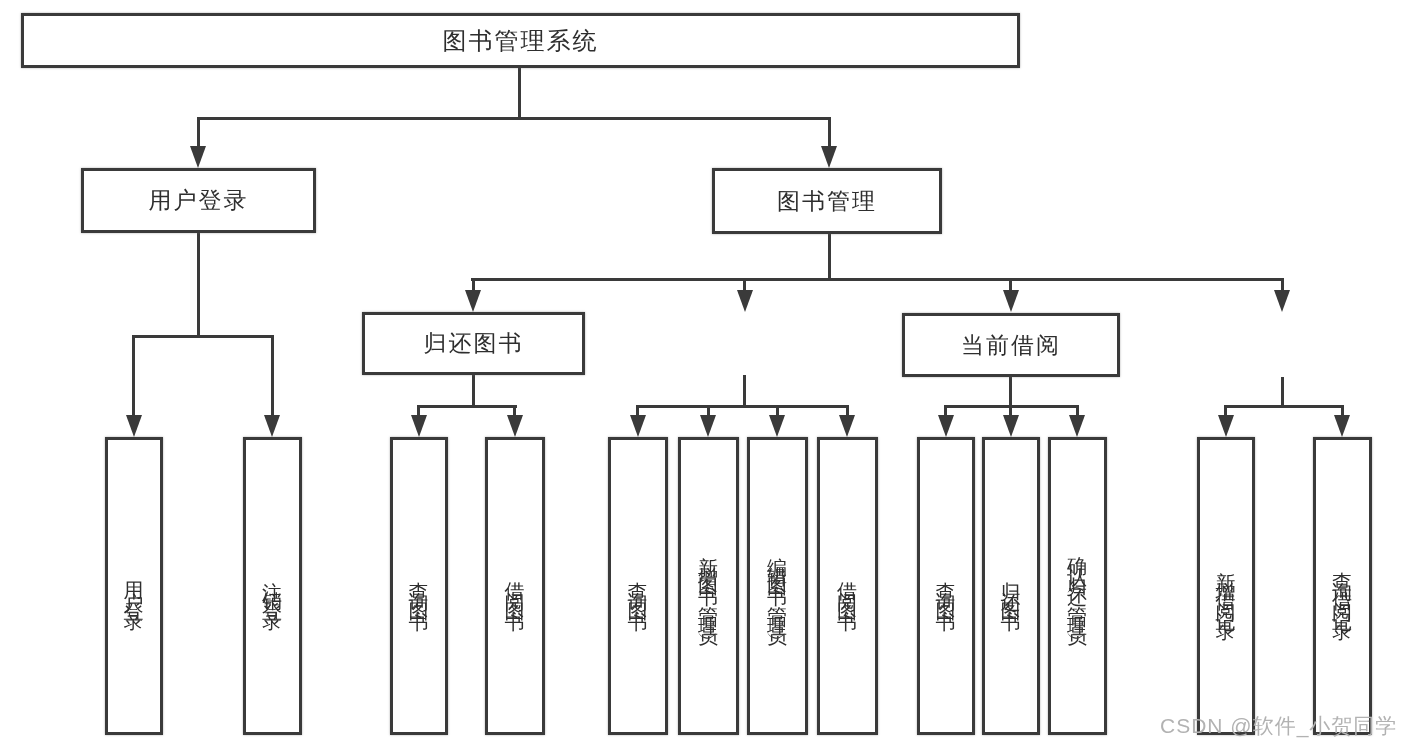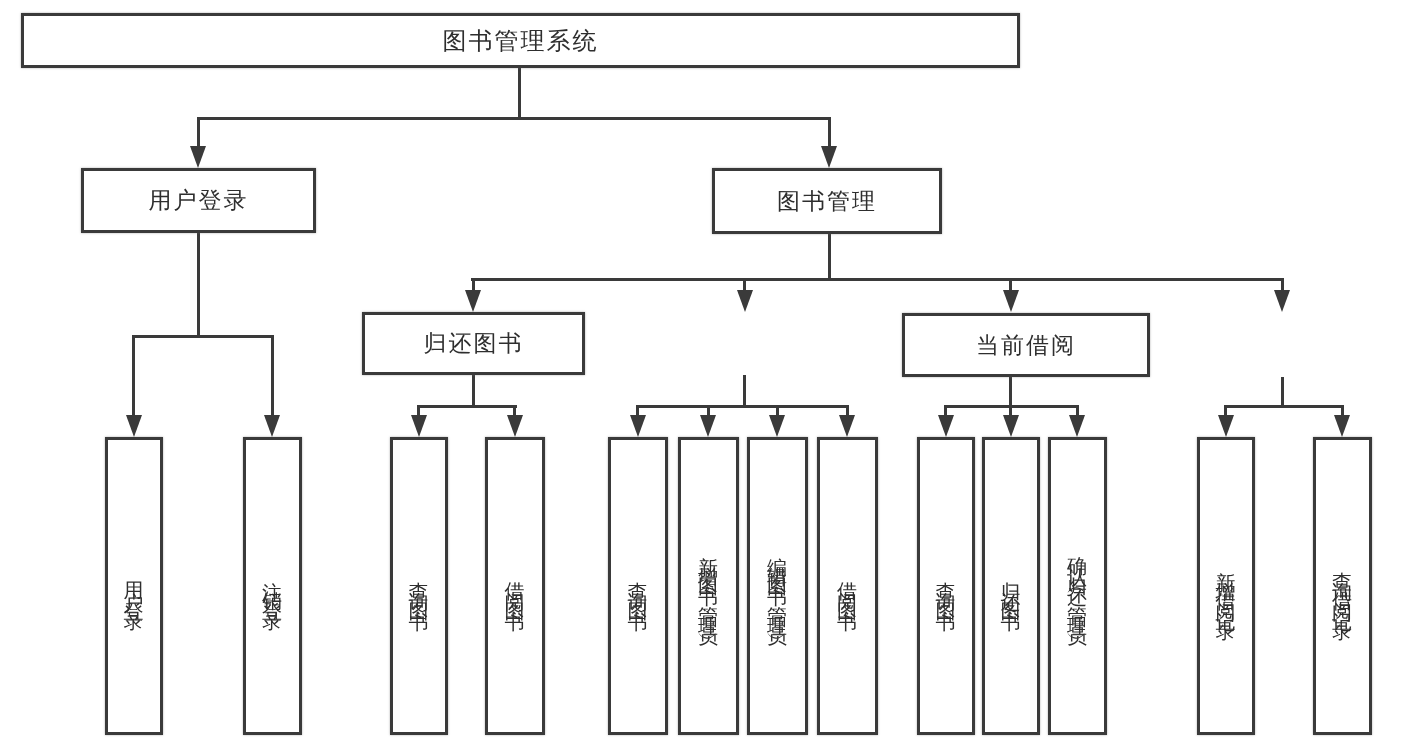--- a/index.html
+++ b/index.html
@@ -118,21 +118,21 @@
   <div class="vl" style="left:743px;top:278px;height:14px"></div>
   <div class="arrow" style="left:737px;top:290px"></div>
   <div class="vl" style="left:1009px;top:278px;height:14px"></div>
   <div class="arrow" style="left:1003px;top:290px"></div>
   <div class="vl" style="left:1281px;top:278px;height:14px"></div>
   <div class="arrow" style="left:1274px;top:290px"></div>
 
   <div class="box" style="left:362px;top:312px;width:223px;height:63px">
     <span>归还图书</span>
   </div>
-  <div class="box" style="left:902px;top:313px;width:248px;height:64px">
+  <div class="box" style="left:902px;top:313px;width:218px;height:64px">
     <span>当前借阅</span>
   </div>
 
   <div class="vl" style="left:472px;top:375px;height:32px"></div>
   <div class="hl" style="left:418px;top:405px;width:99px"></div>
   <div class="vl" style="left:417px;top:405px;height:14px"></div>
   <div class="arrow" style="left:411px;top:415px"></div>
   <div class="vl" style="left:513px;top:405px;height:14px"></div>
   <div class="arrow" style="left:507px;top:415px"></div>
 
@@ -200,14 +200,15 @@
     <span class="vtext">确认归还（管理员）</span>
   </div>
 
   <div class="vbox" style="left:1197px;width:58px">
     <span class="vtext">新增借阅记录</span>
   </div>
   <div class="vbox" style="left:1313px;width:59px">
     <span class="vtext">查询借阅记录</span>
   </div>
 
+  <div class="watermark">CSDN @软件_小贺同学</div>
 
 </div>
 
 </body></html>

